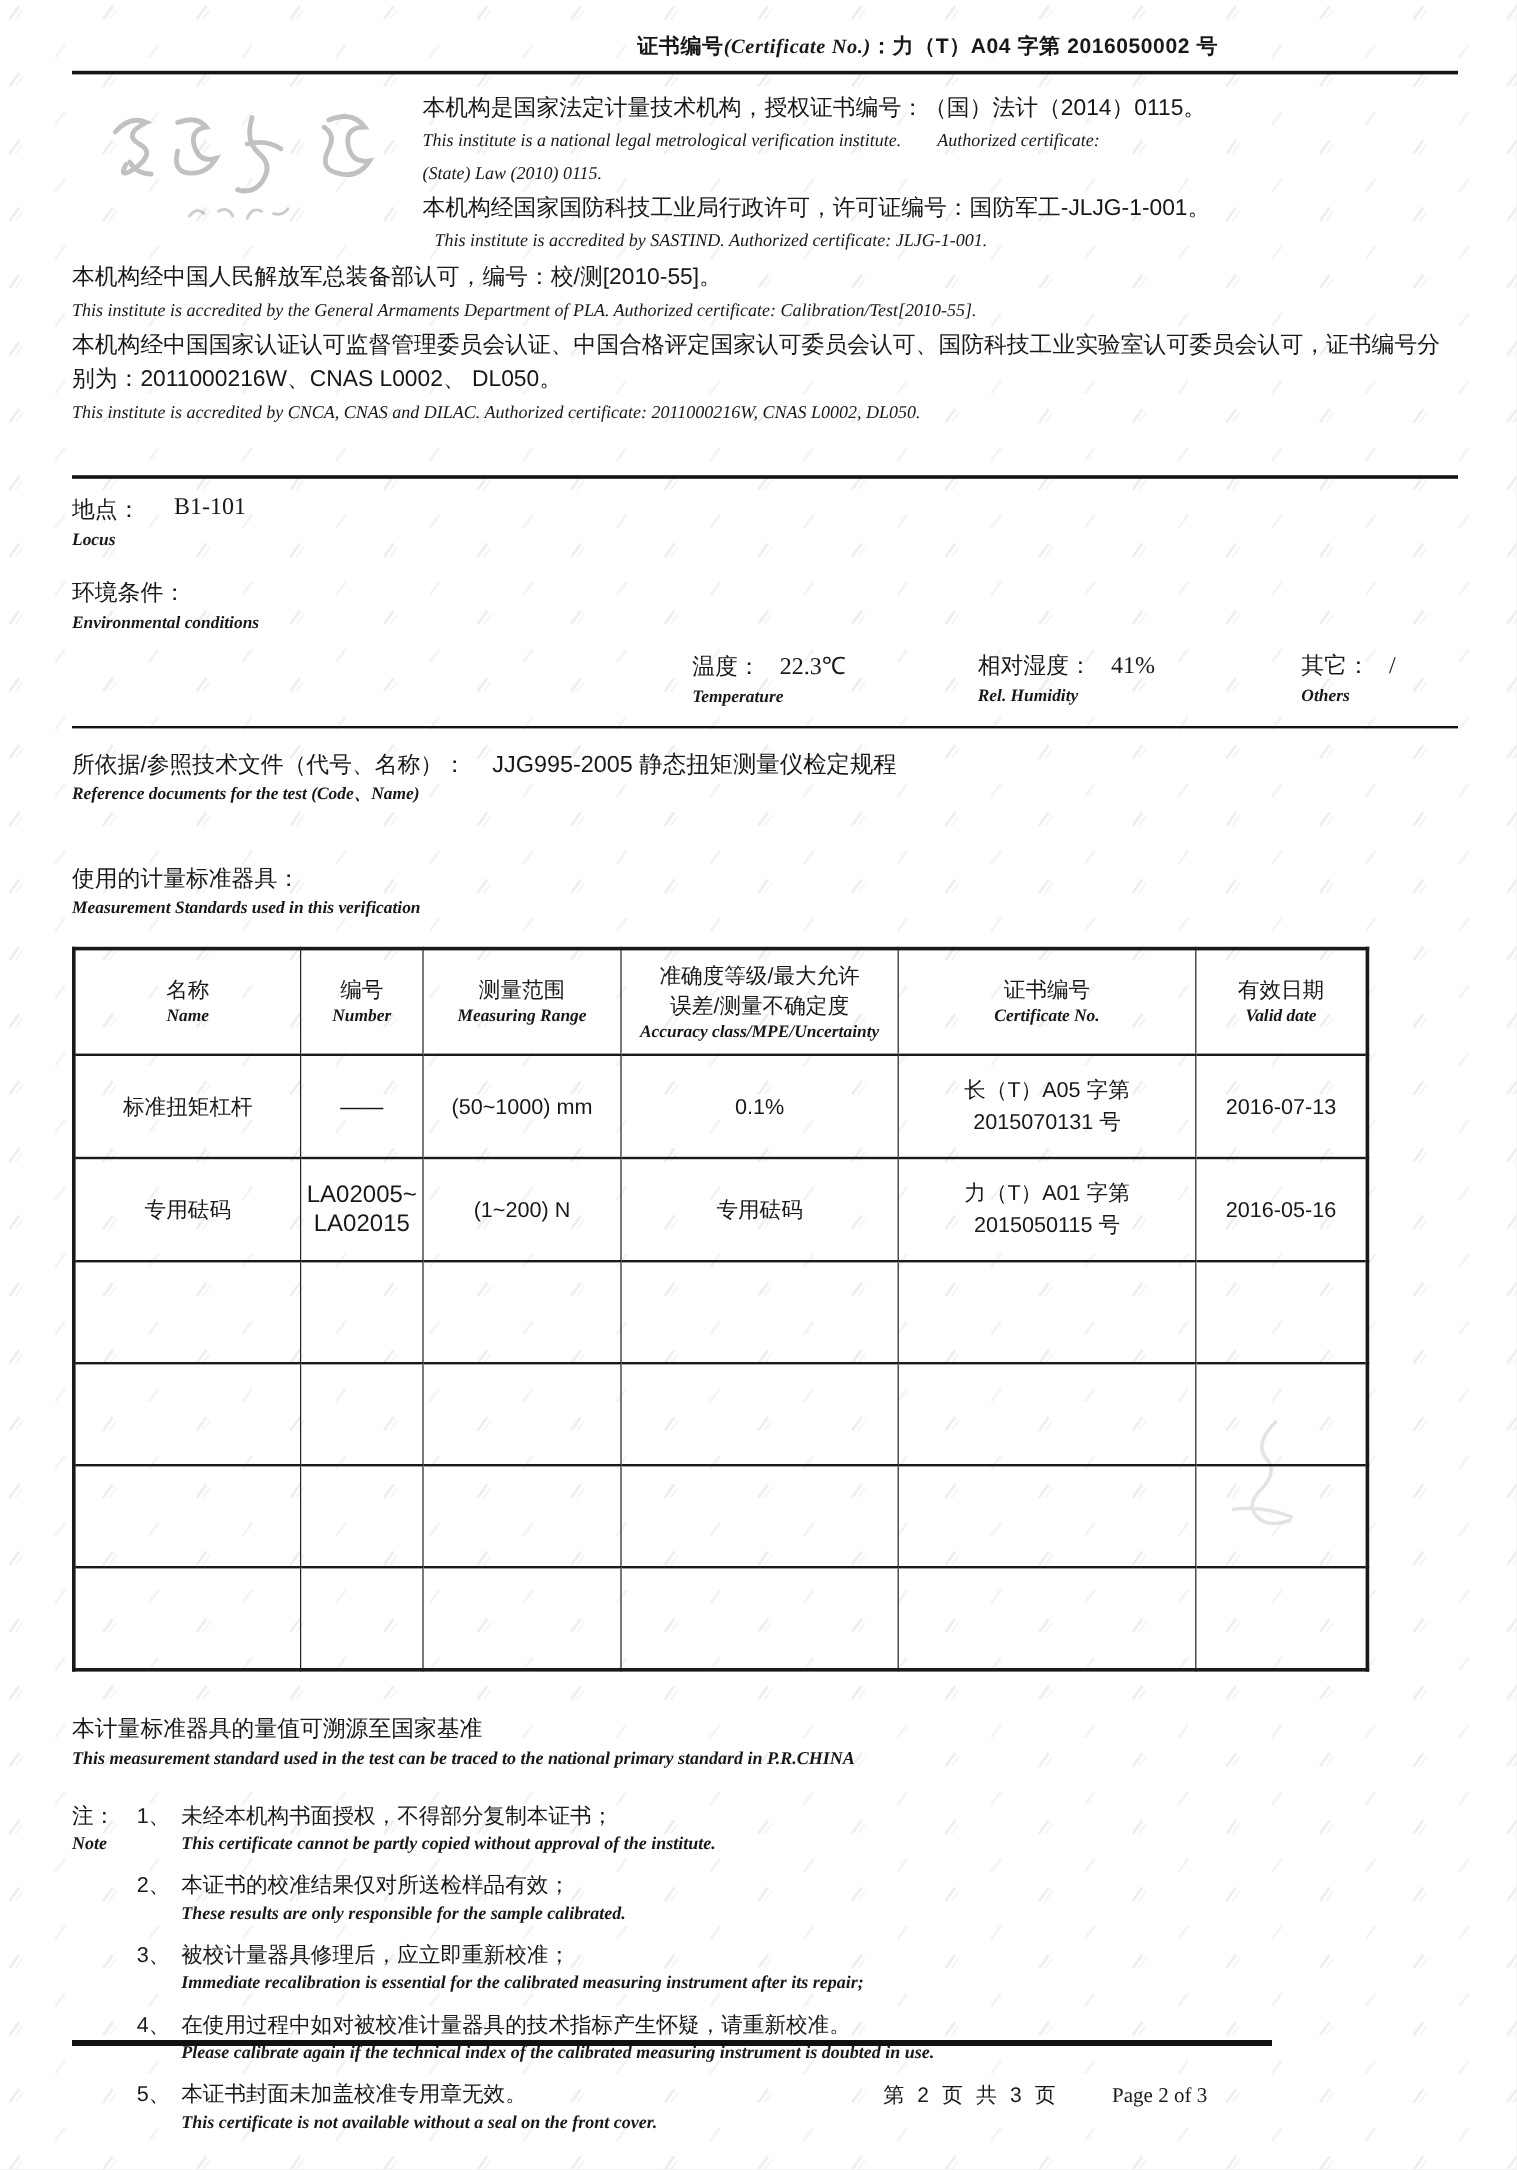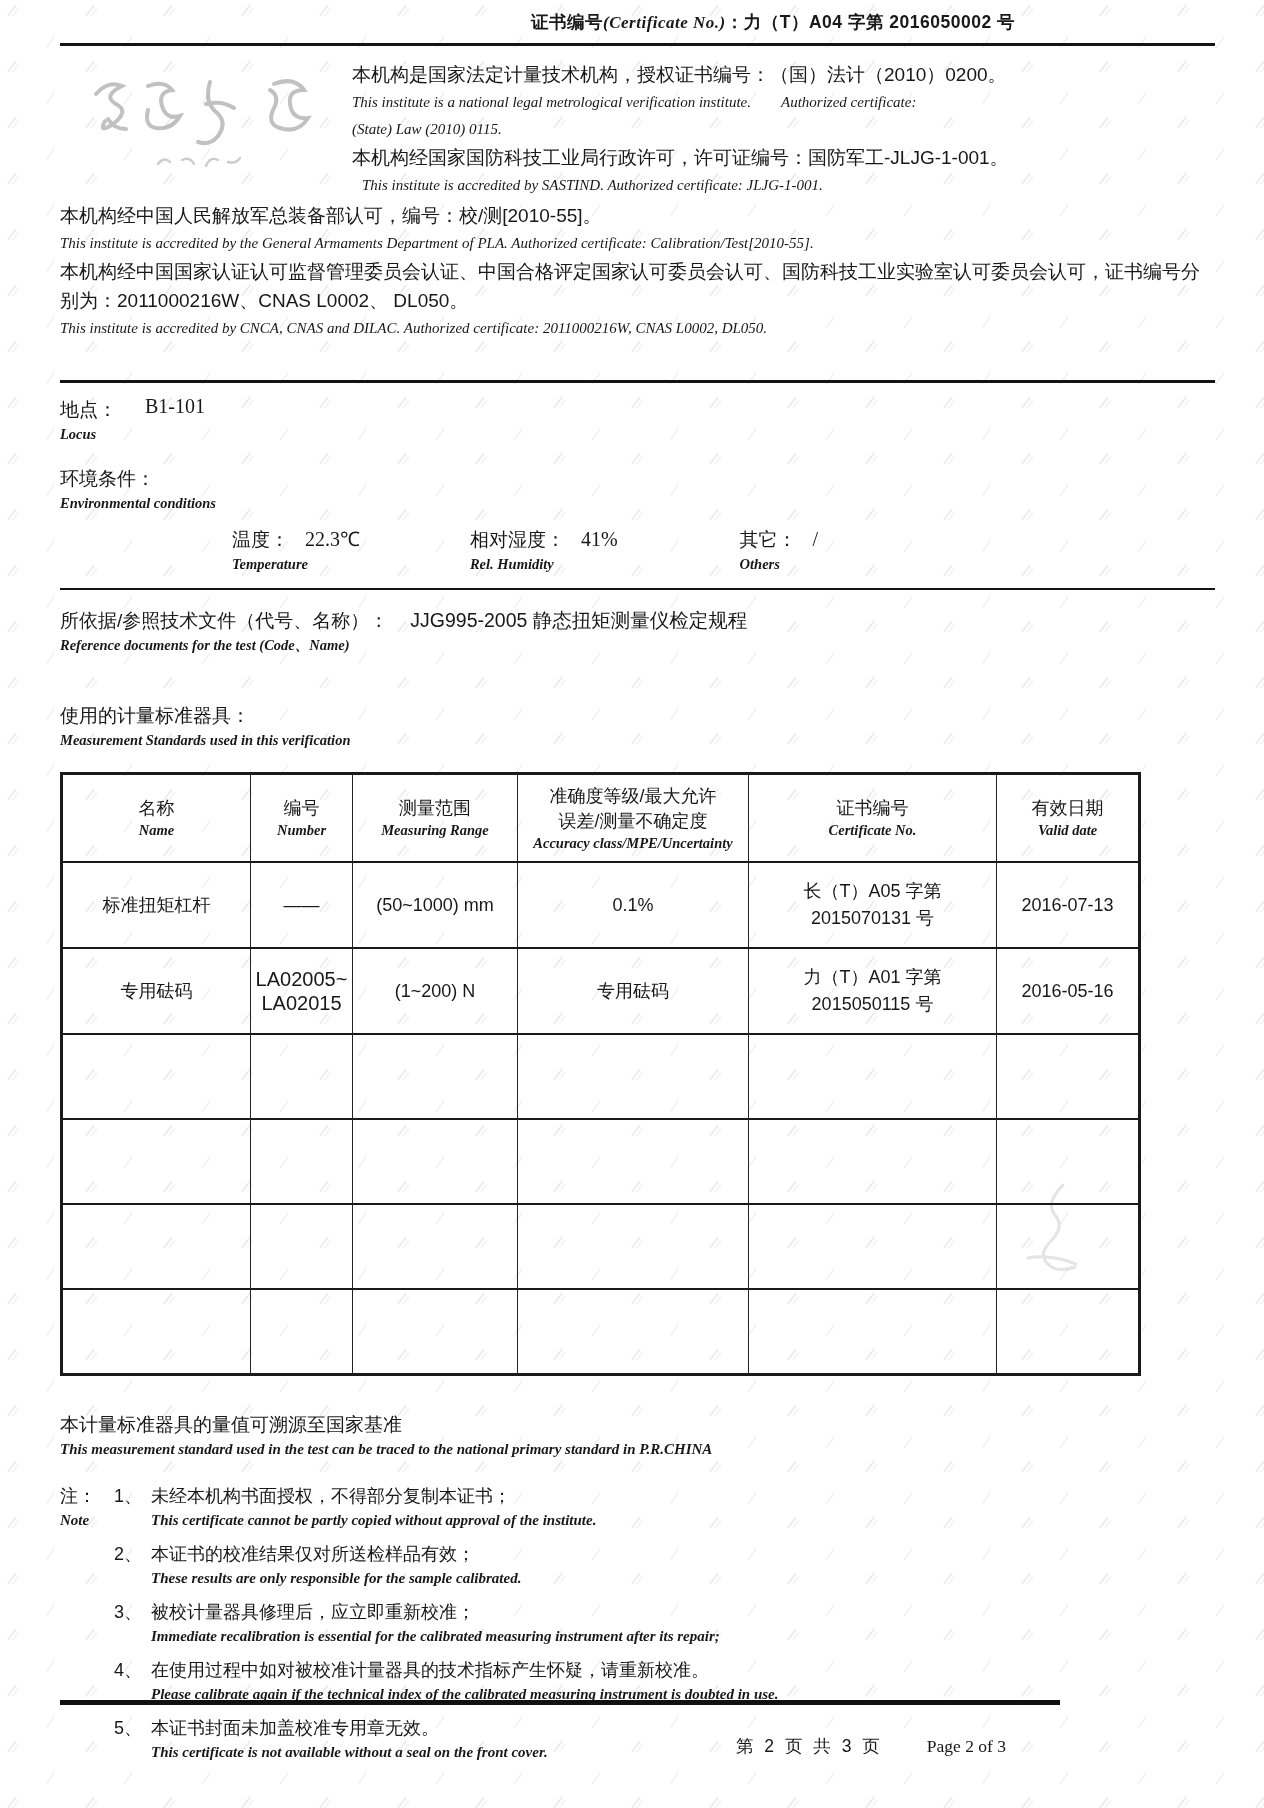--- a/index.html
+++ b/index.html
@@ -6,21 +6,21 @@
   .page{
     position:relative;
     width:1264px;height:1808px;
     margin:0 auto;
     background:#ffffff;
     font-family:"Liberation Sans",sans-serif;
     color:#181818;
     overflow:hidden;
   }
   .wm{position:absolute;left:0;top:0;z-index:0;pointer-events:none;}
-  .content{position:relative;z-index:1;padding:10px 49px 0 60px;}
+  .content{position:relative;z-index:1;padding:26px 49px 0 60px;}
 
   
   .cert-line{text-align:right;margin-right:200px;font-size:17.5px;font-weight:bold;letter-spacing:.5px;}
   .cert-line .en-inline{font-family:"Liberation Serif",serif;font-style:italic;font-weight:bold;font-size:17px;}
   .rule{border:none;height:0;border-top:3px solid #141414;margin:9px 0 0 0;}
   .rule.thin{border-top-width:2.5px;}
 
   
   .inst{display:flex;margin-top:14px;}
   .logo-box{flex:0 0 292px;position:relative;}
@@ -30,21 +30,21 @@
   .en{font-family:"Liberation Serif",serif;font-style:italic;font-size:15px;line-height:27px;}
   .preline{white-space:pre-line;}
   .p2en{padding-left:10px;}
   .full-block{margin-top:2px;}
 
   
   .sec{margin-top:12px;}
   .kv{display:flex;align-items:flex-start;}
   .kv .val{margin-left:28px;font-family:"Liberation Serif",serif;font-size:20px;}
   .sub{font-family:"Liberation Serif",serif;font-style:italic;font-weight:bold;font-size:14.5px;line-height:20px;}
-  .cond-row{display:flex;margin-left:172px;margin-top:12px;}
+  .cond-row{display:flex;margin-left:172px;margin-top:12px;justify-content:flex-end;}
   .cond{margin-right:52px;}
   .cond .line1{display:flex;align-items:baseline;}
   .cond .line1 .val{margin-left:16px;font-family:"Liberation Serif",serif;font-size:20px;}
 
   
   .ref-line{display:flex;align-items:baseline;margin-top:16px;}
   .ref-line .val{margin-left:22px;font-size:19.5px;}
 
   
   .std-head{margin-top:46px;}
@@ -122,21 +122,21 @@
           </g>
           <g stroke="#9a9a9a" stroke-width="2.4" fill="none" stroke-linecap="round" opacity="0.5">
             <path d="M80 100 q6 -8 12 -2"></path>
             <path d="M104 96 q8 -4 12 4"></path>
             <path d="M128 102 q4 -10 12 -6"></path>
             <path d="M150 98 q8 2 12 -4"></path>
           </g>
         </svg>
       </div>
       <div class="inst-text">
-        <div class="zh">本机构是国家法定计量技术机构，授权证书编号：（国）法计（2010）0200。</div>
+        <div class="zh">本机构是国家法定计量技术机构，授权证书编号：（国）法计（2014）0115。</div>
         <div class="en preline">This institute is a national legal metrological verification institute.  Authorized certificate:
 (State) Law (2010) 0115.</div>
         <div class="zh">本机构经国家国防科技工业局行政许可，许可证编号：国防军工-JLJG-1-001。</div>
         <div class="en p2en">This institute is accredited by SASTIND. Authorized certificate: JLJG-1-001.</div>
       </div>
     </div>
 
     <div class="full-block">
       <div class="zh">本机构经中国人民解放军总装备部认可，编号：校/测[2010-55]。</div>
       <div class="en">This institute is accredited by the General Armaments Department of PLA. Authorized certificate: Calibration/Test[2010-55].</div>

